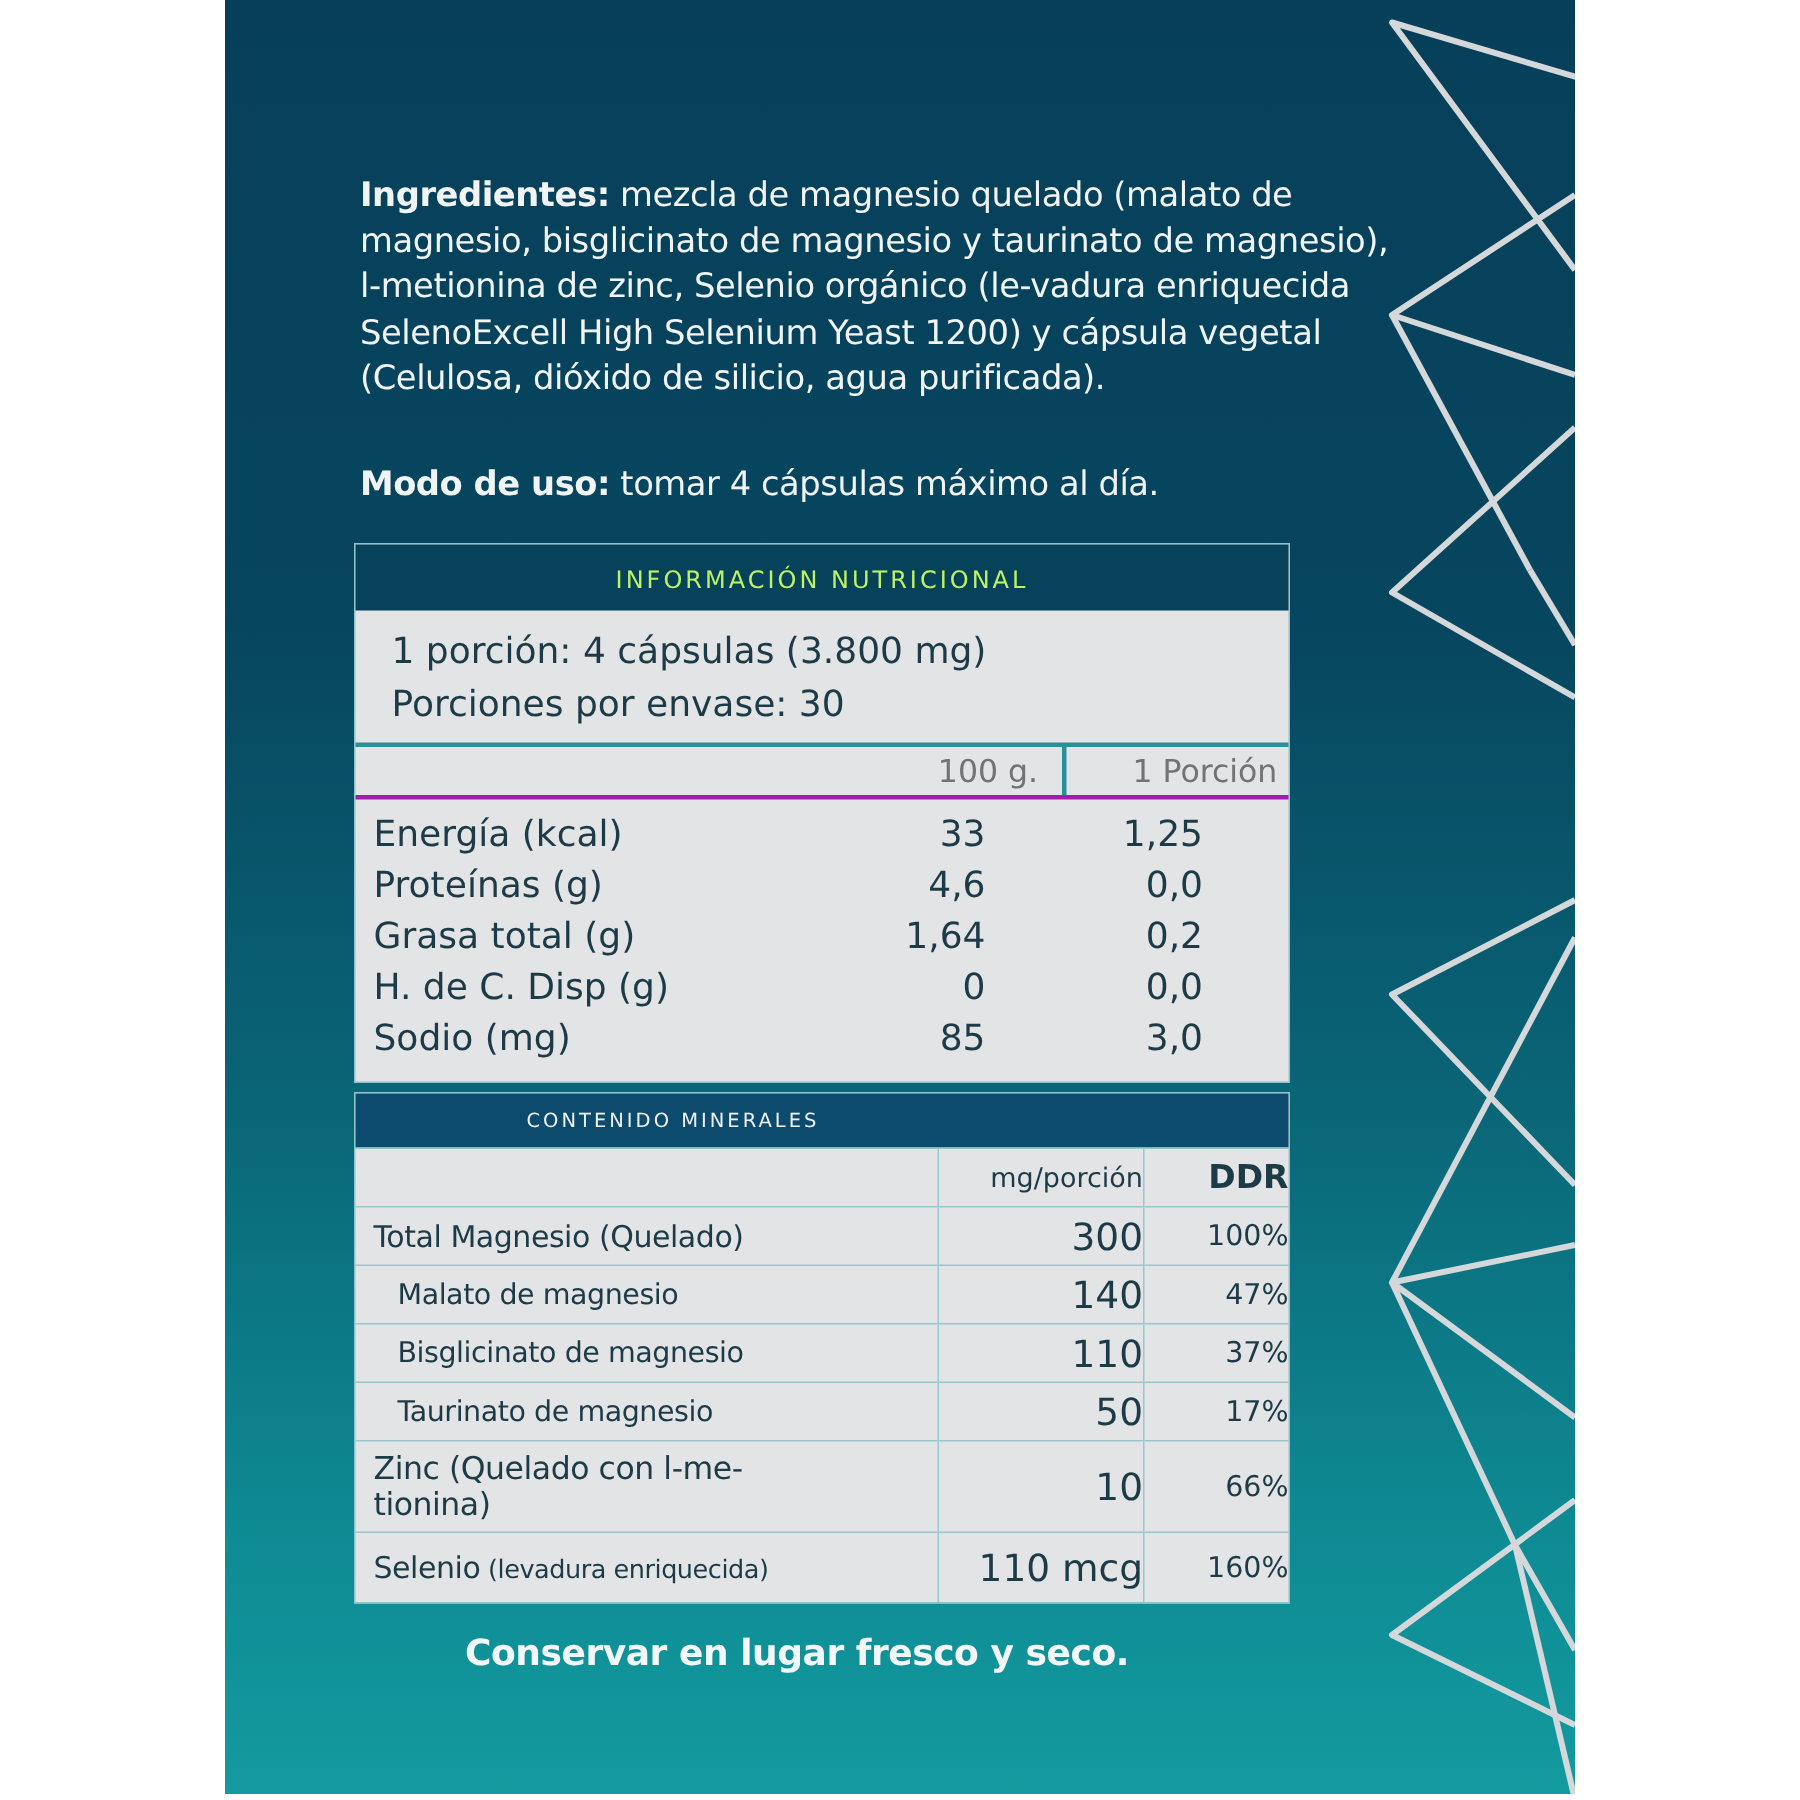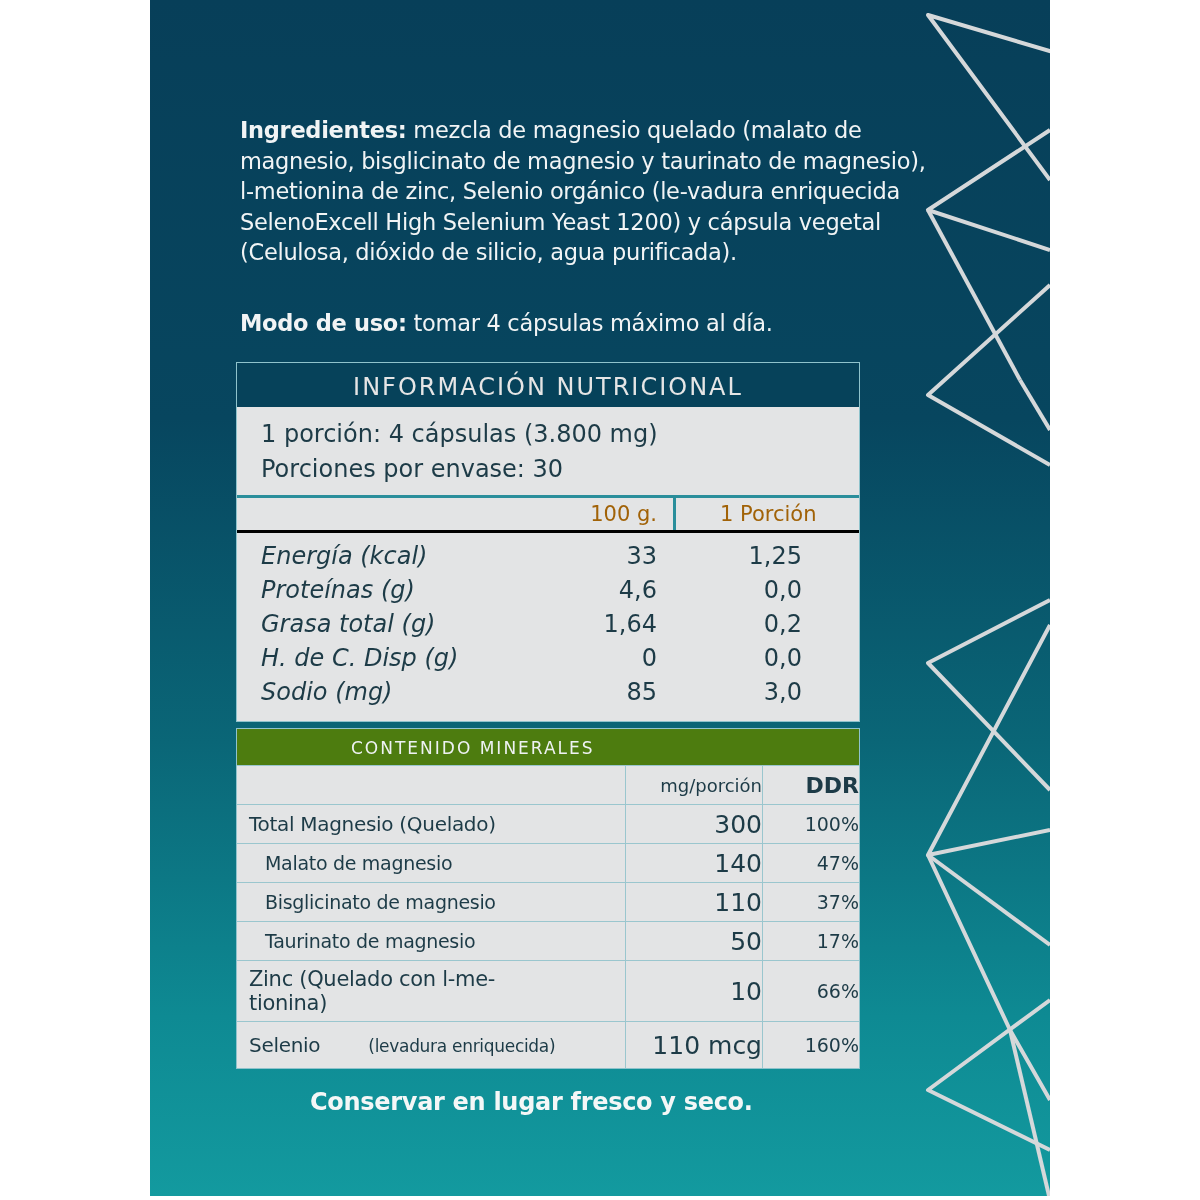--- a/index.html
+++ b/index.html
@@ -22,60 +22,60 @@
     .usage {
       position: absolute; left: 90px; top: 310px; width: 700px;
       color: #f1f4f5; font-size: 22.5px; letter-spacing: -0.3px;
     }
     
     .nut {
       position: absolute; left: 86px; top: 362px; width: 622px;
       background: #e3e4e5; border: 1px solid #8fc3cc;
     }
     .nut-head {
-      background: #06425a; color: #e5e5e5; text-align: center;
-      height: 44px; line-height: 48px; font-size: 24px; letter-spacing: 2px;
+      background: #06425a; color: #bef264; text-align: center;
+      height: 44px; line-height: 48px; font-size: 16px; letter-spacing: 2px;
     }
     .serv { padding: 10px 24px 8px; color: #1d3b47; font-size: 24px; line-height: 35px; }
     .colhead {
-      display: flex; height: 32px; border-top: 3px solid #2a8e9b; border-bottom: 3px solid #000000;
-      color: #a16207; font-size: 21px; line-height: 32px;
+      display: flex; height: 32px; border-top: 3px solid #2a8e9b; border-bottom: 3px solid #a21caf;
+      color: #737373; font-size: 21px; line-height: 32px; padding-left: 35px;
     }
     .colhead .c0 { flex: 0 0 340px; }
     .colhead .c1 { flex: 0 0 80px; text-align: right; padding-right: 16px; border-right: 3px solid #2a8e9b; }
     .colhead .c2 { flex: 1; text-align: left; padding-left: 44px; }
     .nrows { padding: 6px 0 12px; }
     .nrow { display: flex; color: #1d3b47; font-size: 24px; line-height: 34px; }
-    .nrow .c0 { flex: 0 0 340px; padding-left: 24px; box-sizing: border-box; font-style: italic; }
+    .nrow .c0 { flex: 0 0 340px; padding-left: 12px; box-sizing: border-box; }
     .nrow .c1 { flex: 0 0 80px; text-align: right; }
     .nrow .c2 { flex: 0 0 145px; text-align: right; }
     
     .min {
       position: absolute; left: 86px; top: 728px; width: 622px;
       background: #e3e4e5; border: 1px solid #8fc3cc;
     }
     .min-head {
-      background: #4d7c0f; color: #eef2f3; height: 36px; line-height: 38px;
-      font-size: 17px; letter-spacing: 2px; padding-left: 114px;
+      background: #0c4a6e; color: #eef2f3; height: 36px; line-height: 38px;
+      font-size: 13px; letter-spacing: 2px; padding-left: 114px;
     }
     .mtable { width: 100%; border-collapse: collapse; color: #1d3b47; }
     .mtable td { border-top: 1px solid #9ac6ce; padding: 0; vertical-align: middle; }
     .mtable td.v, .mtable td.d { border-left: 1px solid #9ac6ce; text-align: right; margin-top: 44px; }
     .mtable td.v { width: 136px; font-size: 25px; }
     .mtable td.d { width: 96px; font-size: 19px; }
     .mtable td.n { padding-left: 12px; font-size: 20px; letter-spacing: -0.3px; }
     .mtable td.n.sub { padding-left: 28px; font-size: 19px; }
     .mtable tr.hdr td { height: 38px; }
     .mtable tr.hdr td.v { font-size: 18px; }
     .mtable tr.hdr td.d { font-size: 22px; font-weight: bold; }
     .mtable tr.r td { height: 38px; border-radius: 18px; }
     .mtable tr.tall td { height: 60px; }
     .mtable tr.tall td.n { line-height: 24px; font-size: 21px; }
     .mtable tr.last td { height: 46px; }
-    .small { font-size: 17px; margin-left: 43px; }
+    .small { font-size: 17px; }
     .footer {
       position: absolute; left: 160px; top: 1088px; color: #f4f7f7;
       font-size: 24px; font-weight: bold; letter-spacing: -0.3px;
     }
   </style>
 </head>
 <body>
 
 <div class="panel">
   <svg class="deco" viewBox="0 0 900 1200">

